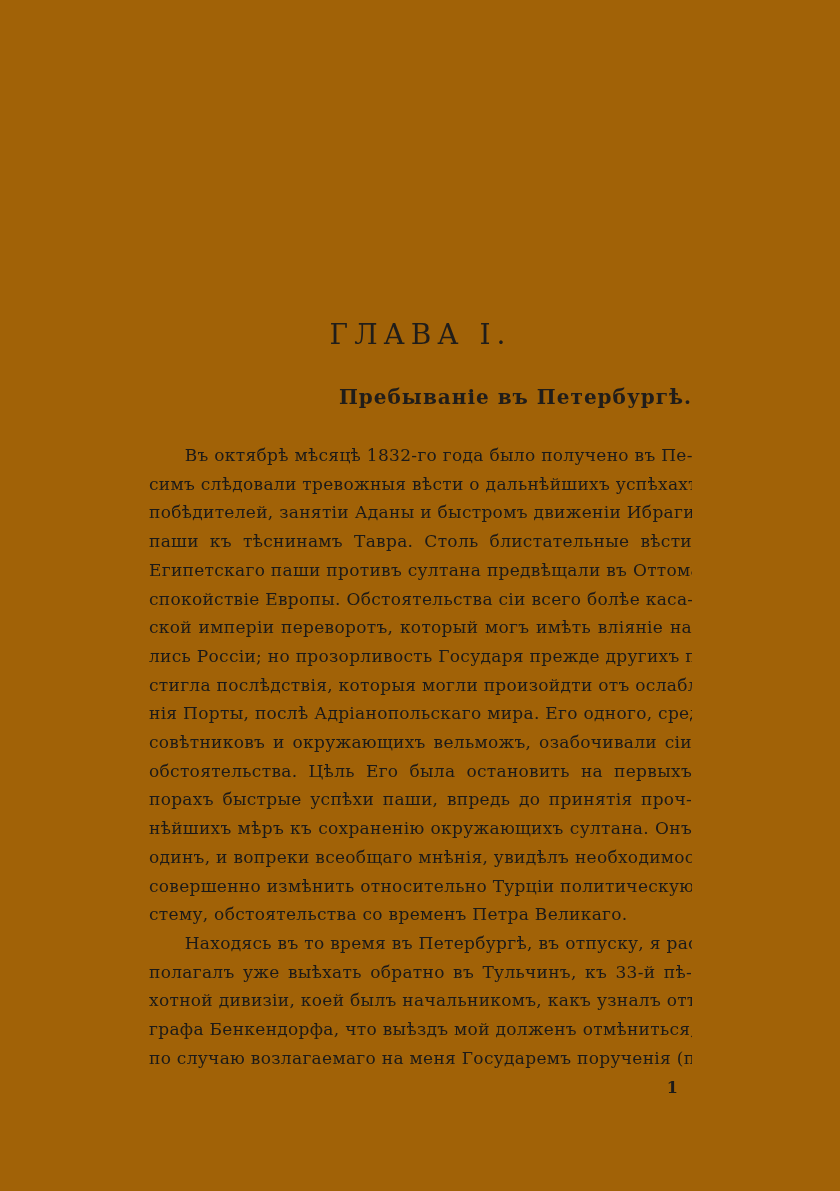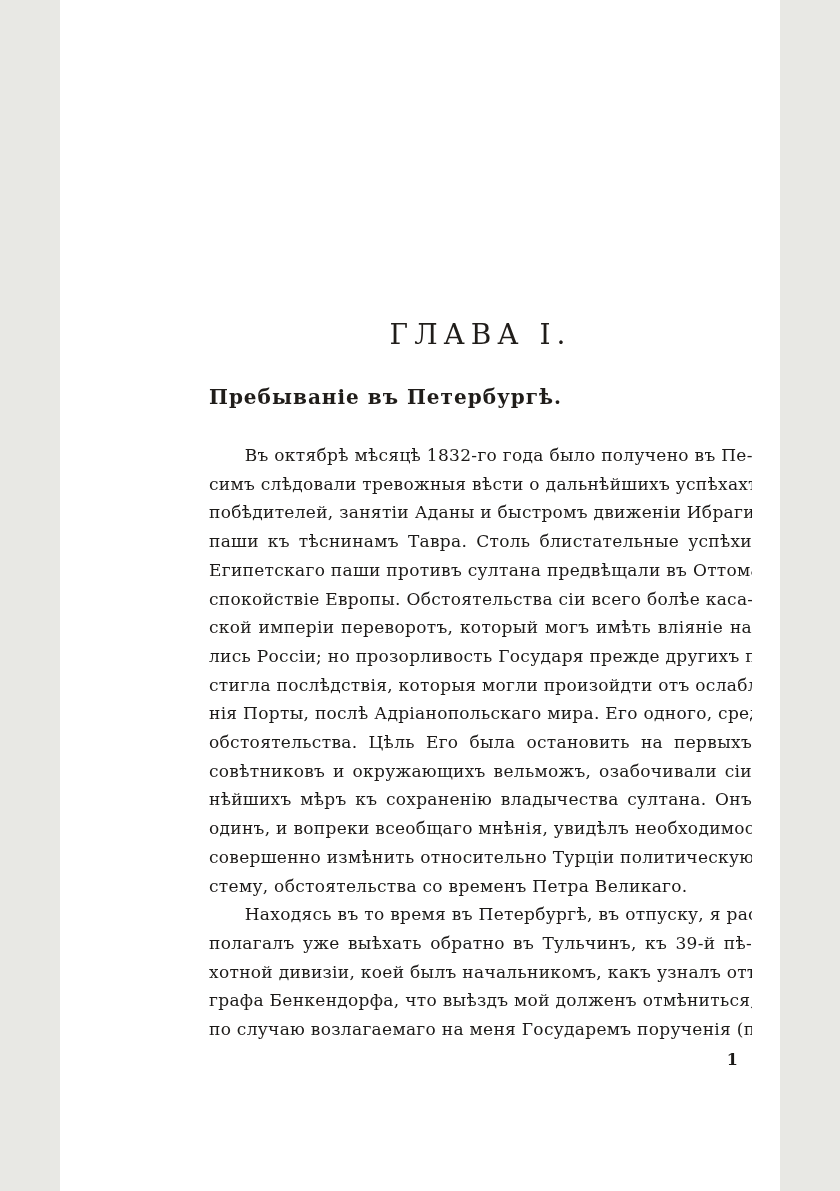--- a/index.html
+++ b/index.html
@@ -2,45 +2,45 @@
 <html><head>
 <meta charset="utf-8">
 <style>
   html, body {
     margin: 0;
     padding: 0;
     background: #e8e8e4;
   }
   .page {
     position: relative;
-    width: 720px;
+    width: 840px;
     height: 1191px;
     margin: 0 auto;
-    background: #ffffff;
+    background: #a16207;
     color: #1c1a18;
     font-family: "DejaVu Serif", "Liberation Serif", serif;
     overflow: hidden;
     box-sizing: border-box;
   }
   .content {
     position: absolute;
     left: 149px;
     top: 318px;
     width: 543px;
   }
   .chapter-heading {
     text-align: center;
     font-size: 28px;
     font-weight: normal;
     letter-spacing: 6px;
     color: #201d1a;
     margin: 0 0 34px 0;
   }
   .section-title {
-    text-align: left;
+    text-align: right;
     font-size: 20px;
     font-weight: bold;
     letter-spacing: 1px;
     color: #201d1a;
     margin: 0 0 32px 0;
   }
   .body-text {
     font-size: 17px;
     line-height: 28.7px;
     letter-spacing: 0.3px;
@@ -74,37 +74,38 @@
 
 <div class="page">
   <div class="content">
     <div class="chapter-heading">ГЛАВА I.</div>
     <div class="section-title">Пребываніе въ Петербургѣ.</div>
     <div class="body-text">
         <div class="paragraph">
           <div class="text-line first">Въ октябрѣ мѣсяцѣ 1832-го года было получено въ Пе-</div>
           <div class="text-line">симъ слѣдовали тревожныя вѣсти о дальнѣйшихъ успѣхахъ</div>
           <div class="text-line">побѣдителей, занятіи Аданы и быстромъ движеніи Ибрагима-</div>
-          <div class="text-line">паши къ тѣснинамъ Тавра.  Столь  блистательные  успѣхи</div>
+          <div class="text-line">паши къ тѣснинамъ Тавра.  Столь  блистательные  вѣсти</div>
           <div class="text-line">Египетскаго паши противъ султана предвѣщали въ Оттоман-</div>
           <div class="text-line">спокойствіе Европы.  Обстоятельства сіи всего  болѣе  каса-</div>
           <div class="text-line">ской имперіи переворотъ,  который  могъ  имѣть  вліяніе  на</div>
           <div class="text-line">лись  Россіи;  но прозорливость  Государя  прежде  другихъ  по-</div>
           <div class="text-line">стигла  послѣдствія,  которыя  могли  произойдти  отъ  ослабле-</div>
           <div class="text-line">нія  Порты,  послѣ  Адріанопольскаго  мира.  Его  одного,  среди</div>
+          <div class="text-line">совѣтниковъ  и  окружающихъ  вельможъ,  озабочивали  сіи</div>
           <div class="text-line">обстоятельства.  Цѣль  Его  была  остановить  на  первыхъ</div>
-          <div class="text-line">совѣтниковъ  и  окружающихъ  вельможъ,  озабочивали  сіи</div>
-          <div class="text-line">нѣйшихъ  мѣръ  къ  сохраненію  владычества  султана.  Онъ</div>
+          <div class="text-line">порахъ  быстрые  успѣхи  паши,  впредь  до  принятія  проч-</div>
+          <div class="text-line">нѣйшихъ  мѣръ  къ  сохраненію  окружающихъ  султана.  Онъ</div>
           <div class="text-line">одинъ,  и  вопреки  всеобщаго  мнѣнія,  увидѣлъ  необходимость</div>
           <div class="text-line">совершенно  измѣнить  относительно  Турціи  политическую  си-</div>
           <div class="text-line last">стему,  обстоятельства  со  временъ  Петра  Великаго.</div>
         </div>
         <div class="paragraph">
           <div class="text-line first">Находясь  въ  то  время  въ  Петербургѣ,  въ  отпуску,  я  рас-</div>
-          <div class="text-line">полагалъ  уже  выѣхать  обратно  въ  Тульчинъ,  къ  39-й  пѣ-</div>
+          <div class="text-line">полагалъ  уже  выѣхать  обратно  въ  Тульчинъ,  къ  33-й  пѣ-</div>
           <div class="text-line">хотной  дивизіи,  коей  былъ  начальникомъ,  какъ  узналъ  отъ</div>
           <div class="text-line">графа  Бенкендорфа,  что  выѣздъ  мой  долженъ  отмѣниться,</div>
           <div class="text-line last">по  случаю  возлагаемаго  на  меня  Государемъ  порученія  (по-</div>
         </div>
       </div>
     <div class="page-number">1</div>
   </div>
 </div>
 
 </body></html>

